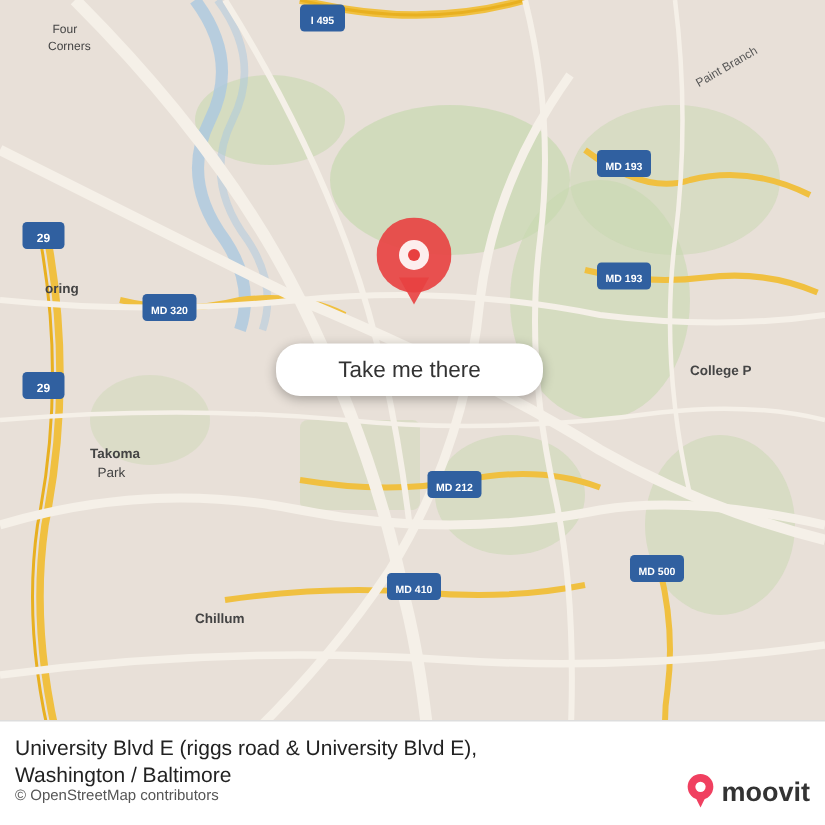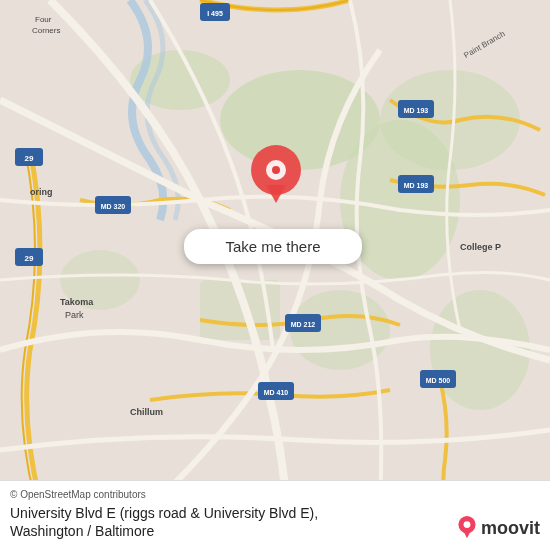--- a/index.html
+++ b/index.html
@@ -198,26 +198,26 @@
 
       <circle cx="25" cy="25" r="10" fill="white" opacity="0.9"></circle>
 
       <circle cx="25" cy="25" r="4" fill="#e84040"></circle>
     </svg>
   </div>
 
   <button id="take-me-there-btn">Take me there</button>
 
   <div id="bottom-bar">
-    <div id="osm-credit">© OpenStreetMap contributors</div>
     <div id="location-title">
       <span>University Blvd E (riggs road &amp; University Blvd E),</span>
       <br>
       <span>Washington / Baltimore</span>
     </div>
+    <div id="osm-credit">© OpenStreetMap contributors</div>
 
     <div id="moovit-logo">
       <svg class="moovit-pin" width="20" height="28" viewBox="0 0 20 28" xmlns="http://www.w3.org/2000/svg">
         <circle cx="10" cy="10" r="10" fill="#f04060"></circle>
         <polygon points="5,16 15,16 10,26" fill="#f04060"></polygon>
         <circle cx="10" cy="10" r="4" fill="white"></circle>
       </svg>
       <span class="moovit-text">moovit</span>
     </div>
   </div>

